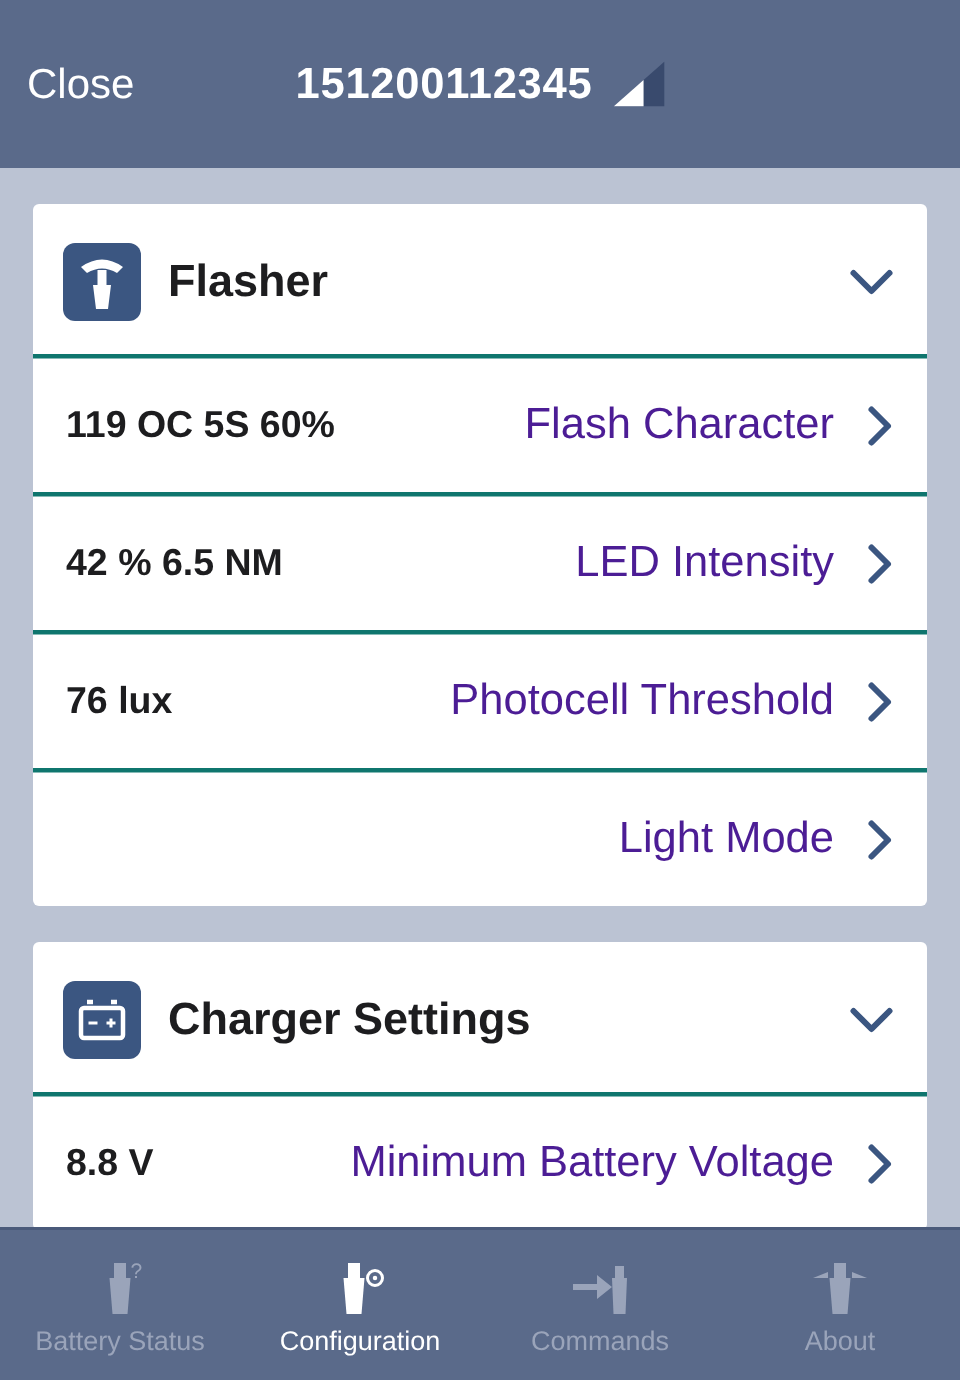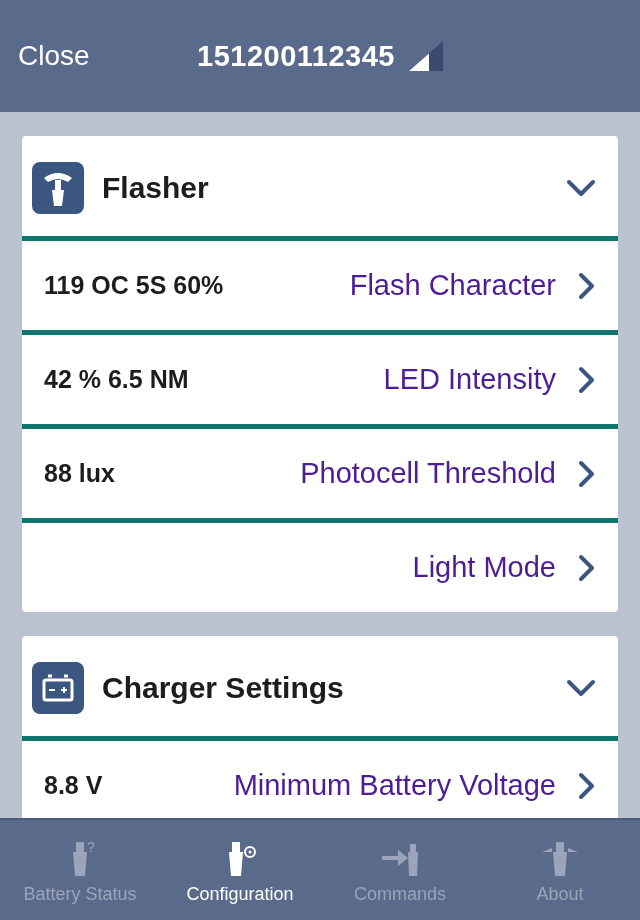--- a/index.html
+++ b/index.html
@@ -29,39 +29,39 @@
   
   .content { flex: 1; overflow: hidden; padding: 24px 22px 0 22px; }
   .card {
     background: #fff;
     border-radius: 4px;
     margin-bottom: 24px;
     overflow: hidden;
   }
   .card-header {
     display: flex; align-items: center;
-    padding: 26px 22px 22px 10px;
+    padding: 26px 22px 22px 20px;
     gap: 18px;
   }
   .card-header .card-icon {
     width: 52px; height: 52px;
     background: #3b5681;
     border-radius: 8px;
     display: flex; align-items: center; justify-content: center;
   }
   .card-header .card-title {
     font-size: 30px; font-weight: 700; color: #1d1d1f;
     flex: 1;
   }
   .chev-down { color: #3b5681; }
 
   .row {
     display: flex; align-items: center;
     padding: 28px 22px;
-    border-top: 5px solid #0f766e;
+    border-top: 3px solid #0f766e;
     gap: 14px;
   }
   .row .value {
     font-size: 25px; font-weight: 700; color: #1d1d1f;
     flex: 0 0 auto;
   }
   .row .label {
     font-size: 29px; font-weight: 400; color: #4c1d95;
     flex: 1; text-align: right;
     padding-right: 8px;
@@ -127,21 +127,21 @@
         </svg>
     </div>
     <div class="row">
       <span class="value">42 % 6.5 NM</span>
       <span class="label">LED Intensity</span>
       <svg class="chev" width="18" height="28" viewBox="0 0 18 28">
           <path d="M3 3 L14 14 L3 25" stroke="#3b5681" stroke-width="4" fill="none" stroke-linecap="round" stroke-linejoin="round"></path>
         </svg>
     </div>
     <div class="row">
-      <span class="value">88 lux</span>
+      <span class="value">76 lux</span>
       <span class="label">Photocell Threshold</span>
       <svg class="chev" width="18" height="28" viewBox="0 0 18 28">
           <path d="M3 3 L14 14 L3 25" stroke="#3b5681" stroke-width="4" fill="none" stroke-linecap="round" stroke-linejoin="round"></path>
         </svg>
     </div>
     <div class="row">
       <span class="label">Light Mode</span>
       <svg class="chev" width="18" height="28" viewBox="0 0 18 28">
           <path d="M3 3 L14 14 L3 25" stroke="#3b5681" stroke-width="4" fill="none" stroke-linecap="round" stroke-linejoin="round"></path>
         </svg>

